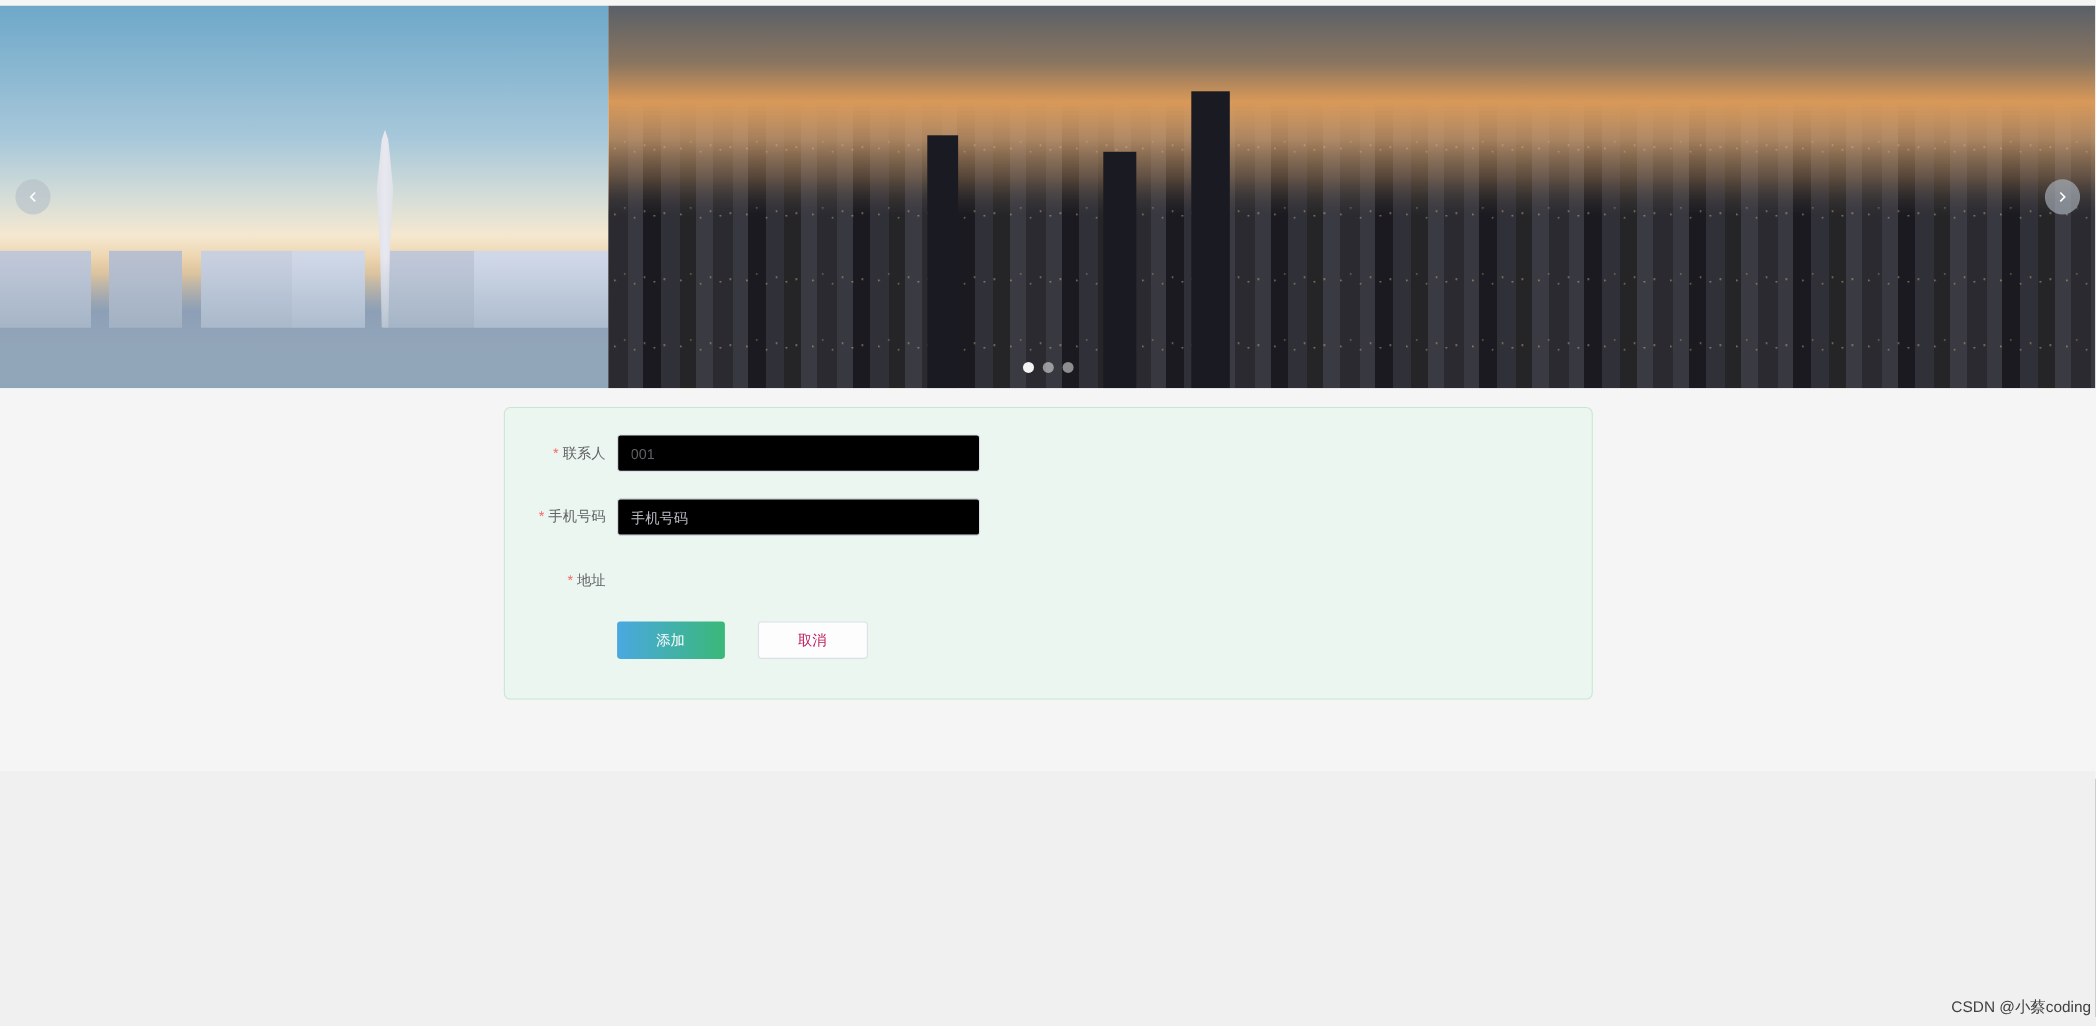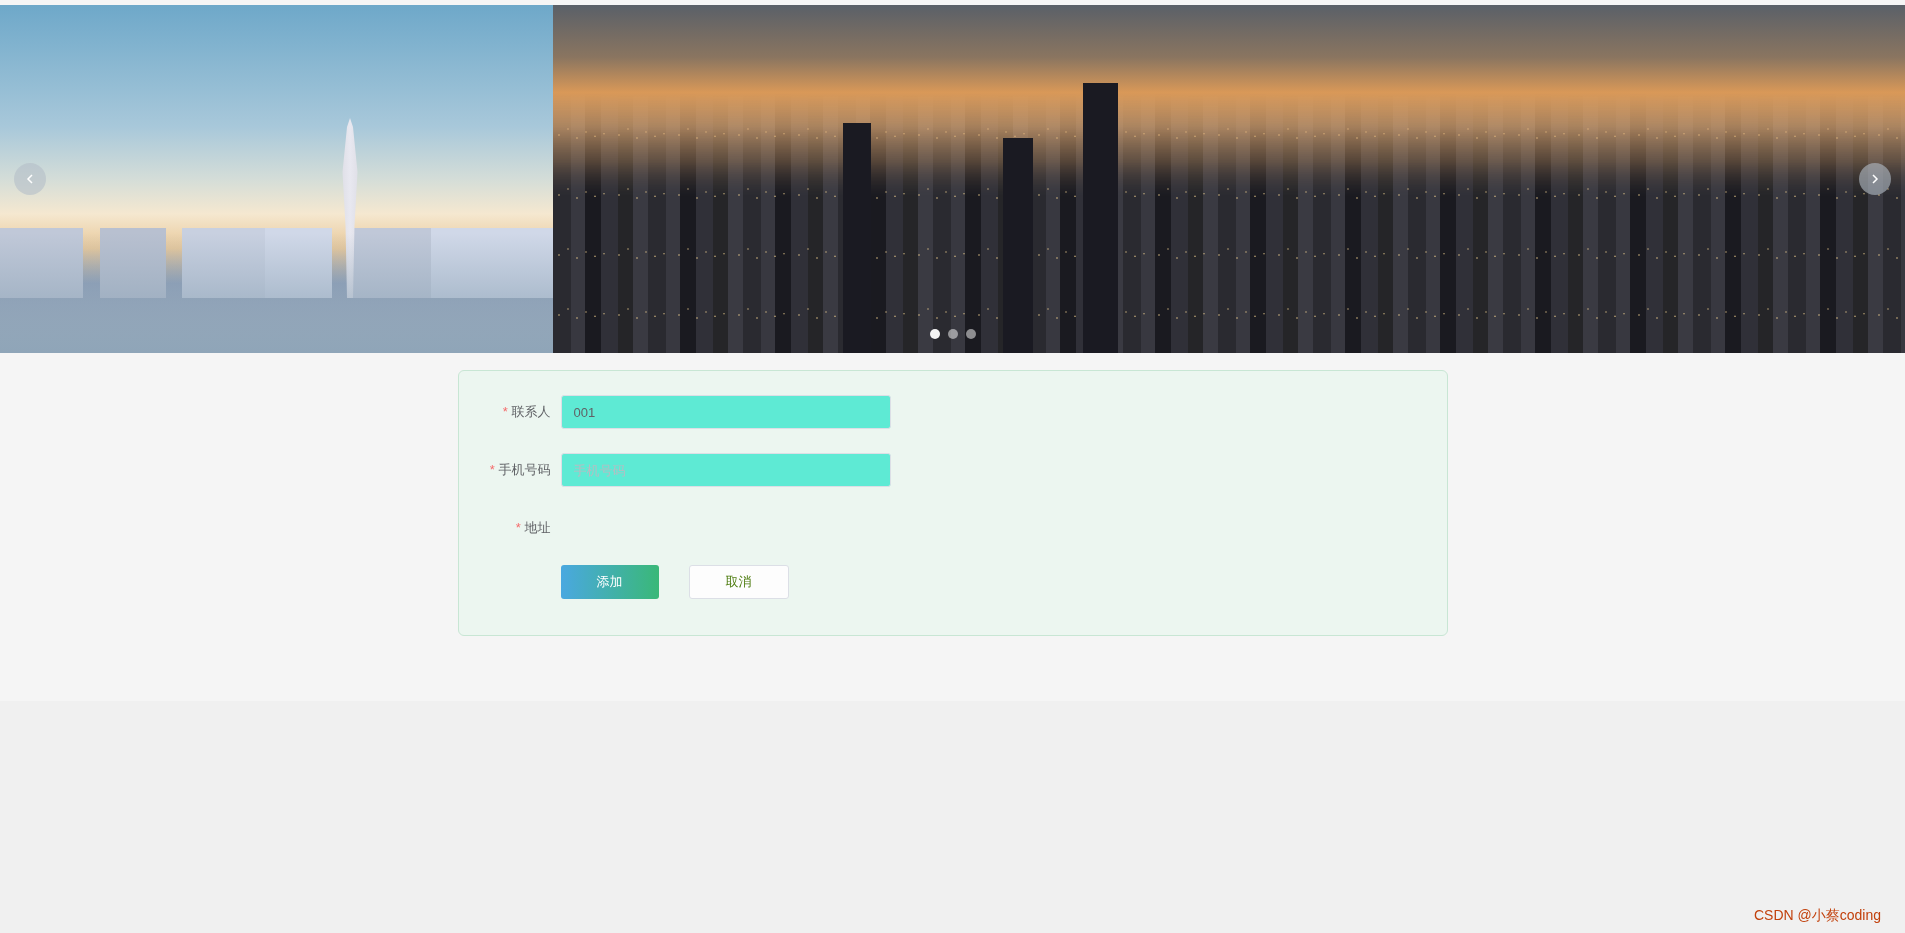--- a/index.html
+++ b/index.html
@@ -187,21 +187,21 @@
       color: #f56c6c;
     }
     .form-input {
       width: 330px;
       height: 34px;
       border: 1px solid #dcdfe6;
       border-radius: 3px;
       padding: 0 12px;
       font-size: 13px;
       color: #606266;
-      background: #5eead4;
+      background: #000000;
       outline: none;
     }
     .form-input::placeholder { color: #b8bcc2; }
 
     .radio-group {
       display: flex;
       gap: 28px;
       padding-top: 2px;
     }
     .radio-item {
@@ -252,36 +252,36 @@
       justify-content: center;
     }
     .btn-primary {
       background: linear-gradient(to right, #4aa8e0, #3ab878);
       color: #fff;
       border: none;
     }
     .btn-default {
       background: #fdfdfd;
       border: 1px solid #dcdfe6;
-      color: #4d7c0f;
+      color: #be185d;
     }
 
     
     .footer {
       background: #2a2f38;
       height: 230px;
       width: 100%;
     }
 
     
     .watermark {
       position: fixed;
       bottom: 8px;
-      right: 24px;
-      color: #c2410c;
+      right: 4px;
+      color: #404040;
       font-size: 14px;
       z-index: 100;
     }
   </style>
 </head>
 <body>
 
 <div class="carousel">
   <div class="carousel-slide slide-left">
     <div class="buildings-left"></div>

